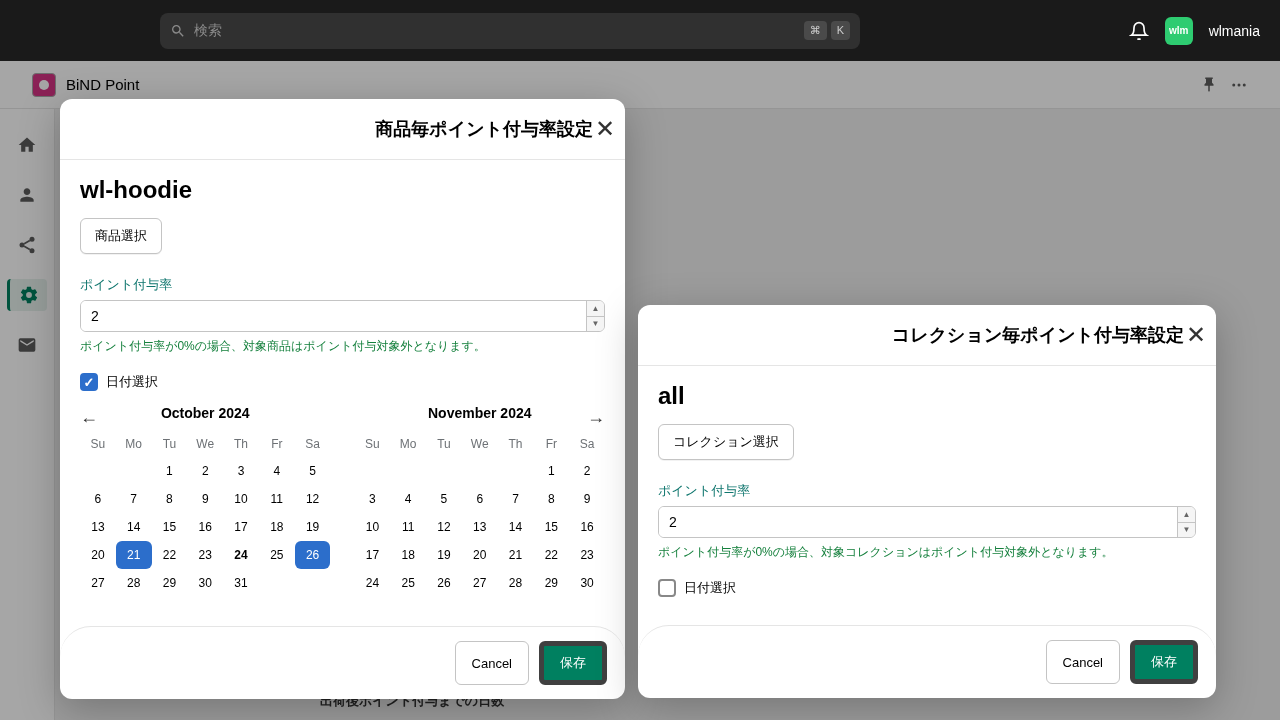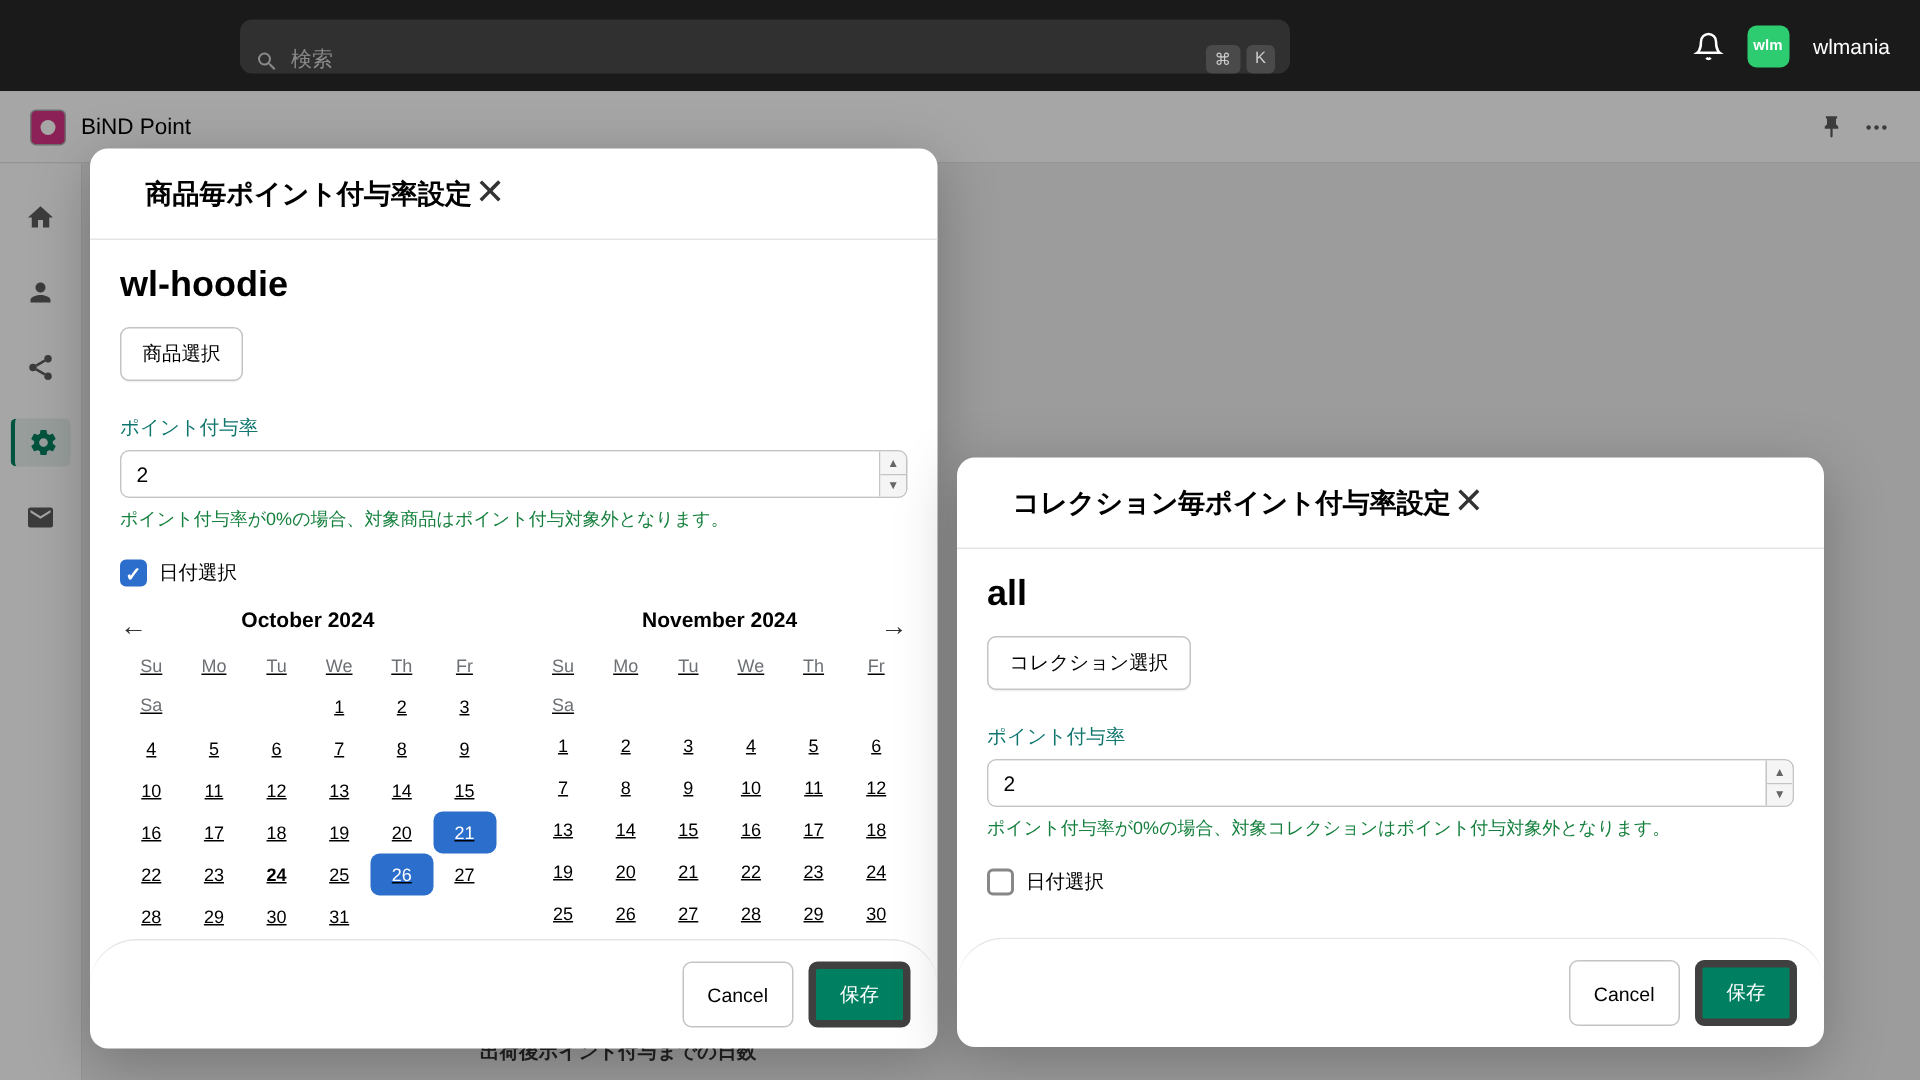--- a/index.html
+++ b/index.html
@@ -1,35 +1,35 @@
 <!DOCTYPE html>
 <html><head>
 <meta charset="utf-8">
 <style>
 * { box-sizing: border-box; margin: 0; padding: 0; font-family: -apple-system, BlinkMacSystemFont, "Segoe UI", sans-serif; }
 body { background: #1a1a1a; width: 1280px; height: 720px; overflow: hidden; position: relative; }
 
 
 .topbar { height: 61px; background: #1a1a1a; display: flex; align-items: center; padding: 0 20px; }
-.search-wrap { margin-left: 140px; width: 700px; height: 36px; background: #303030; border-radius: 8px; display: flex; align-items: flex-end; padding: 0 10px; }
+.search-wrap { margin-left: 140px; width: 700px; height: 36px; background: #303030; border-radius: 8px; display: flex; align-items: center; padding: 0 10px; }
 .search-wrap svg { width: 16px; height: 16px; fill: #8a8a8a; }
 .search-placeholder { color: #8a8a8a; font-size: 14px; margin-left: 8px; flex: 1; }
 .kbd-group { display: flex; gap: 4px; }
 .kbd { background: #4a4a4a; color: #ccc; font-size: 11px; padding: 3px 6px; border-radius: 4px; }
 .topbar-right { margin-left: auto; display: flex; align-items: center; gap: 16px; }
 .bell-icon { width: 20px; height: 20px; stroke: #fff; stroke-width: 2; fill: none; }
 .avatar { width: 28px; height: 28px; background: #2ecc71; border-radius: 6px; display: flex; align-items: center; justify-content: center; color: #fff; font-size: 10px; font-weight: 600; }
 .username { color: #fff; font-size: 14px; }
 
 
 .page { position: absolute; top: 61px; left: 0; right: 0; bottom: 0; background: #f0f0f0; }
 .page-dim { position: absolute; inset: 0; background: rgba(0,0,0,0.35); }
 
 
-.app-header { height: 48px; background: #fff; display: flex; align-items: center; padding: 0 20px; border-bottom: 1px solid #e5e5e5; }
+.app-header { height: 48px; background: #fff; display: flex; align-items: center; padding: 0 32px; border-bottom: 1px solid #e5e5e5; }
 .app-logo { width: 24px; height: 24px; background: #d63384; border-radius: 4px; border: 1px solid #aaa; margin-right: 10px; position: relative; }
 .app-logo::after { content: ""; position: absolute; top: 6px; left: 6px; width: 10px; height: 10px; background: #fff; border-radius: 50%; }
 .app-name { font-size: 15px; font-weight: 500; }
 .app-header-right { margin-left: auto; display: flex; gap: 12px; }
 .pin-icon, .more-icon { width: 18px; height: 18px; }
 
 
 .sidebar { position: absolute; left: 0; top: 48px; bottom: 0; width: 55px; background: #fff; border-right: 1px solid #e5e5e5; display: flex; flex-direction: column; align-items: center; padding-top: 20px; gap: 18px; }
 .sidebar-item { width: 40px; height: 32px; display: flex; align-items: center; justify-content: center; border-radius: 4px; }
 .sidebar-item.active { background: #e6f2ed; border-left: 3px solid #008060; }
@@ -40,21 +40,21 @@
 .bottom-peek { position: absolute; bottom: 10px; left: 320px; font-size: 13px; font-weight: 600; color: #333; }
 
 
 .modal {
   position: absolute; background: #fff; border-radius: 12px; box-shadow: 0 10px 40px rgba(0,0,0,.25);
   display: flex; flex-direction: column;
 }
 .modal-left { top: 99px; left: 60px; width: 565px; height: 600px; }
 .modal-right { top: 305px; left: 638px; width: 578px; height: 393px; }
 
-.modal-header { display: flex; align-items: center; justify-content: flex-start; padding: 18px 37px; border-bottom: 1px solid #e5e5e5; }
+.modal-header { display: flex; align-items: center; justify-content: flex-end; padding: 18px 8px; border-bottom: 1px solid #e5e5e5; }
 .modal-title { font-size: 18px; font-weight: 600; }
 .close-btn { width: 24px; height: 24px; background: none; border: none; cursor: pointer; font-size: 24px; line-height: 1; color: #333; }
 
 .modal-body { padding: 16px 20px; flex: 1; overflow: auto; }
 .product-name { font-size: 24px; font-weight: 600; margin-bottom: 14px; }
 .select-btn { border: 1px solid #c4c4c4; background: #fff; padding: 8px 14px; border-radius: 6px; font-size: 13px; cursor: pointer; box-shadow: 0 1px 0 rgba(0,0,0,.05); }
 
 .field-label { font-size: 13px; color: #0f766e; margin-top: 22px; margin-bottom: 6px; }
 .num-input-wrap { display: flex; border: 1px solid #c4c4c4; border-radius: 6px; overflow: hidden; }
 .num-input { flex: 1; border: none; padding: 7px 10px; font-size: 14px; outline: none; }
@@ -69,21 +69,21 @@
 .checkbox.checked::after { content: "✓"; color: #fff; font-size: 13px; font-weight: bold; }
 .checkbox-label { font-size: 13px; }
 
 
 .calendar-wrap { display: flex; gap: 24px; margin-top: 14px; position: relative; }
 .cal-nav-prev, .cal-nav-next { position: absolute; top: 2px; font-size: 18px; cursor: pointer; color: #333; background: none; border: none; }
 .cal-nav-prev { left: 0; }
 .cal-nav-next { right: 0; }
 .calendar { flex: 1; }
 .cal-title { text-align: center; font-size: 14px; font-weight: 600; margin-bottom: 10px; }
-.cal-grid { display: grid; grid-template-columns: repeat(6, 1fr); gap: 0; text-decoration: underline; }
+.cal-grid { display: grid; grid-template-columns: repeat(7, 1fr); gap: 0; }
 .cal-head { font-size: 12px; color: #6d7175; text-align: center; padding: 6px 0; }
 .cal-day { font-size: 12px; text-align: center; padding: 7px 0; cursor: pointer; border-radius: 6px; }
 .cal-day.today { font-weight: 700; }
 .cal-day.selected { background: #2c6ecb; color: #fff; }
 
 .modal-footer { border-top: 1px solid #e5e5e5; padding: 14px 18px; display: flex; justify-content: flex-end; gap: 10px; border-radius: 31px; }
 .btn { padding: 8px 16px; border-radius: 6px; font-size: 13px; cursor: pointer; }
 .btn-secondary { background: #fff; border: 1px solid #c4c4c4; }
 .btn-primary { background: #008060; color: #fff; border: 5px solid #404040; }
 </style>

